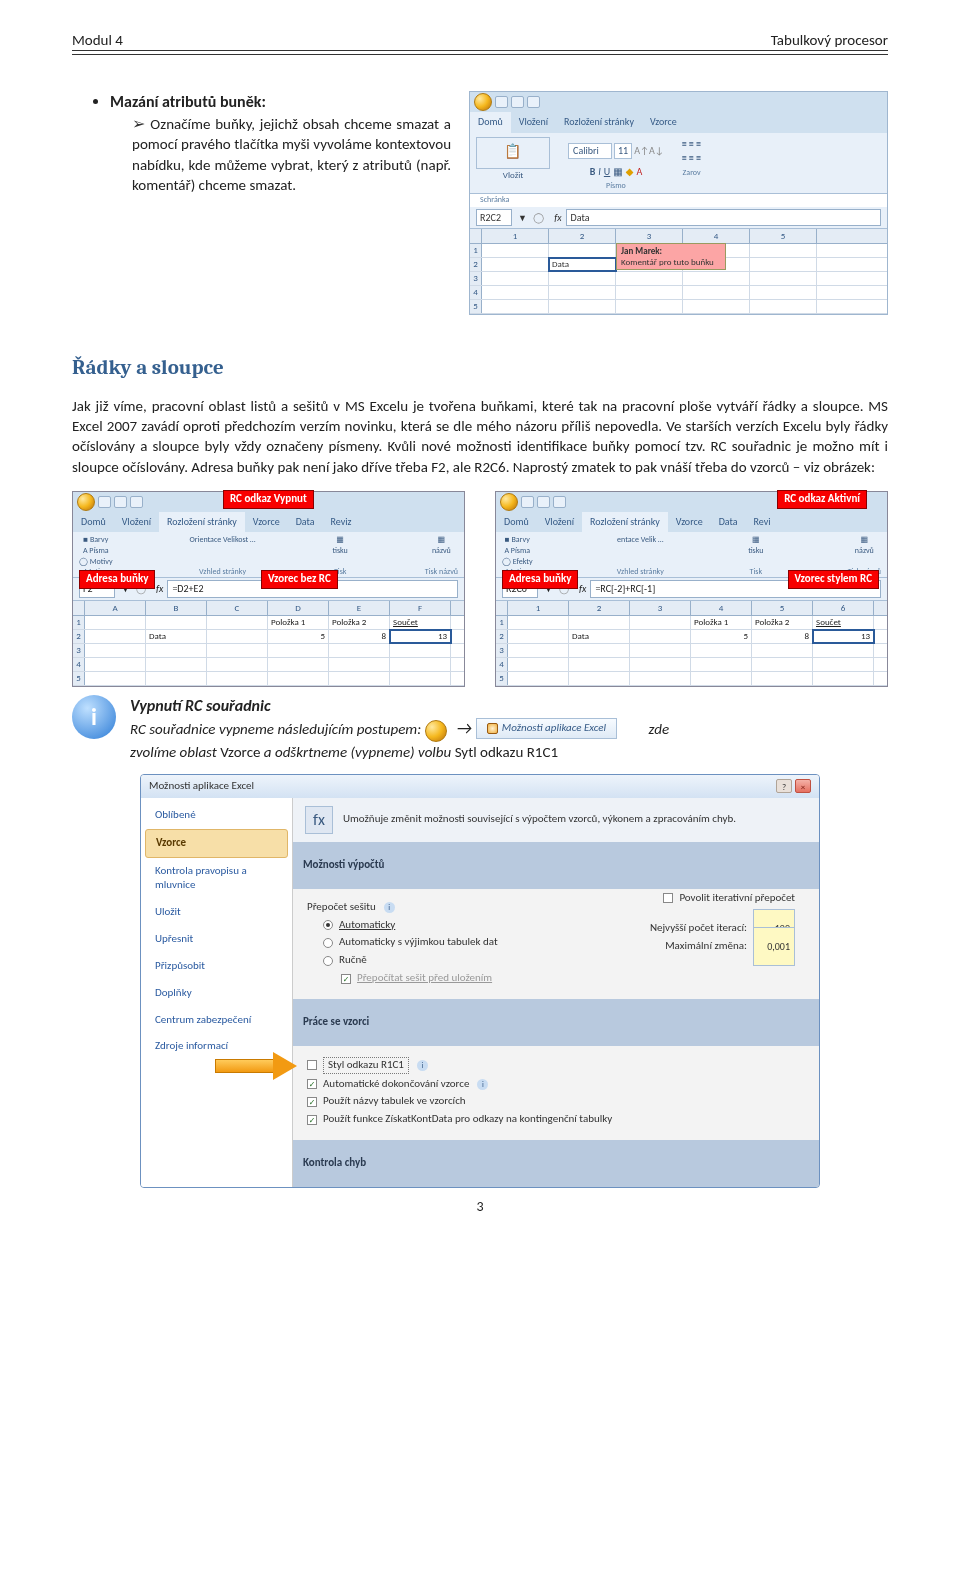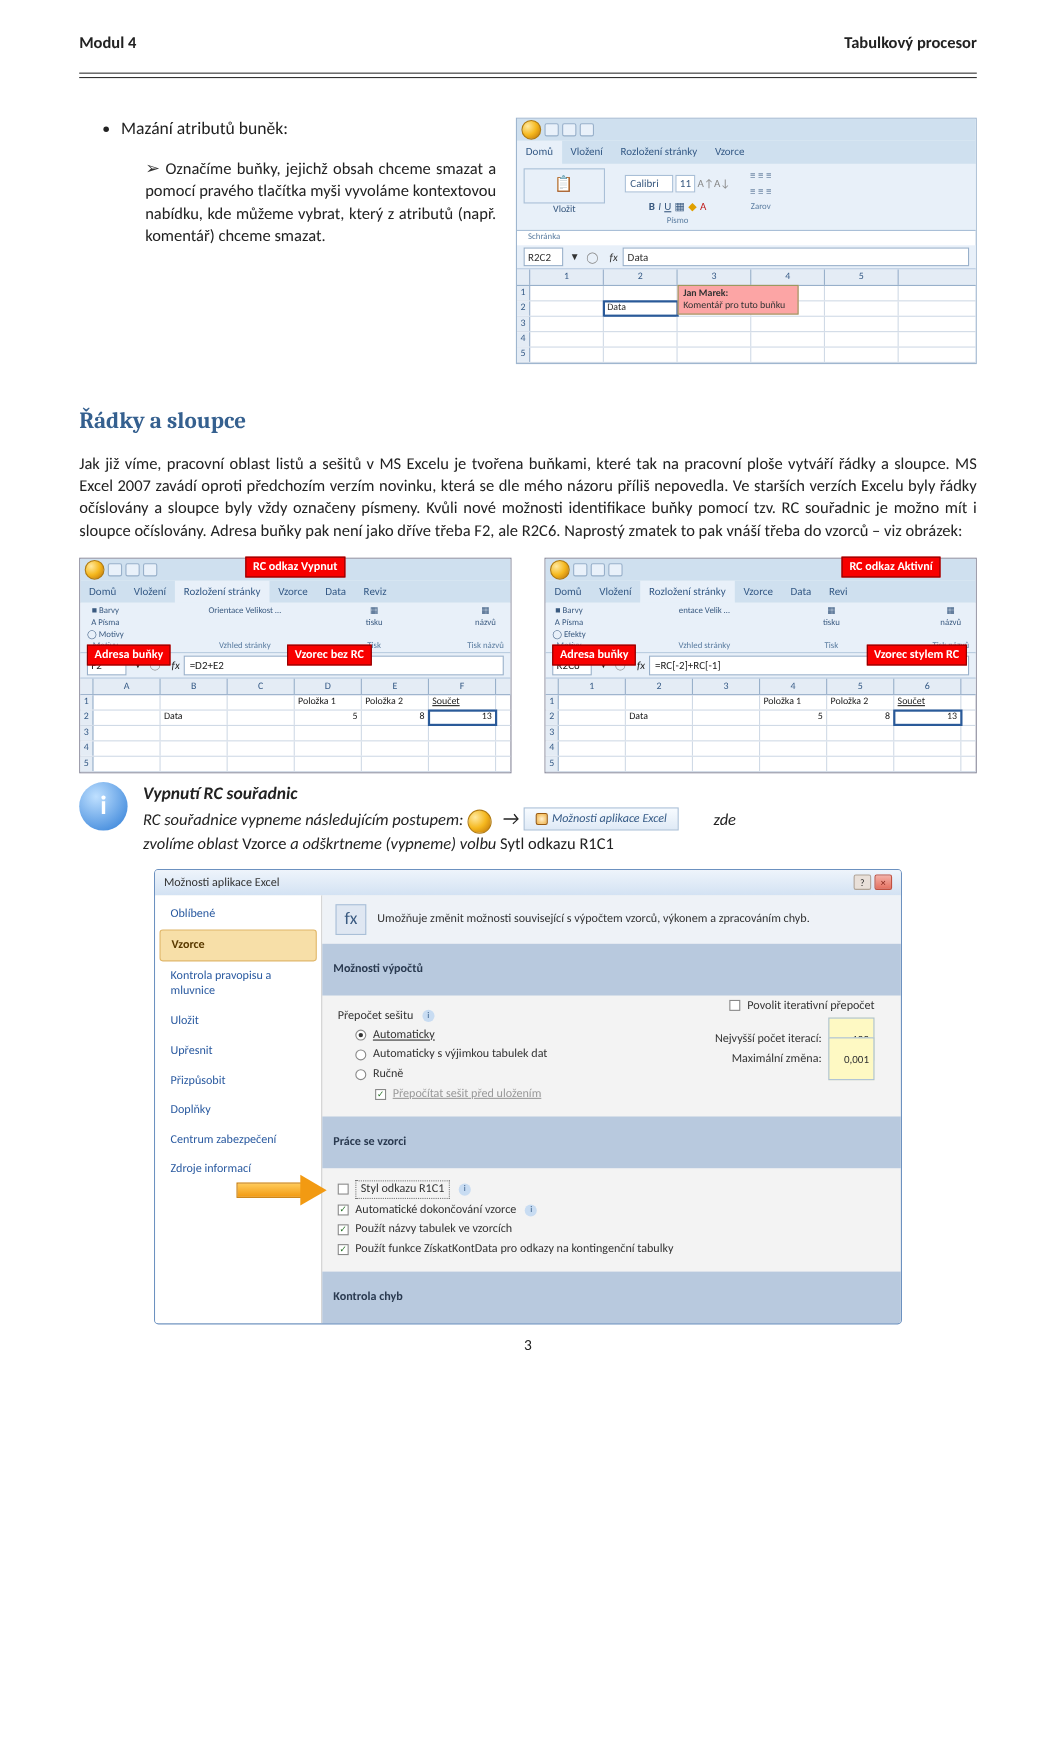--- a/index.html
+++ b/index.html
@@ -10,33 +10,33 @@
     color: #222;
     font-size: 15px;
     line-height: 1.35;
   }
   .page {
     padding: 30px 72px 20px 72px;
   }
   .header-row {
     display: flex;
     justify-content: space-between;
-    font-weight: bold;
+    font-weight: normal;
     font-size: 15px;
-    margin-bottom: 16px;
+    margin-bottom: 0;
   }
   .hr-band {
     border-top: 1.5px solid #333;
     border-bottom: 1.5px solid #333;
     height: 5px;
     margin-bottom: 36px;
   }
   .top-flex { display: flex; gap: 18px; }
   .top-text { flex: 1 1 auto; }
-  .bullet-l1 { list-style: disc; margin-left: 38px; font-weight: normal; font-size: 16px; margin-bottom: 14px; }
+  .bullet-l1 { list-style: disc; margin-left: 38px; font-weight: bold; font-size: 16px; }
   .bullet-l2 { list-style: none; margin-left: 60px; }
   .bullet-l2 li::before { content: "➢ "; font-size: 16px; color: #333; }
   .bullet-l2 li { font-weight: normal; font-size: 15px; text-align: justify; max-width: 320px; }
 
   .excel-thumb {
     width: 420px;
     border: 1px solid #9fb6cf;
     font-size: 10px;
     font-family: Tahoma, Calibri, sans-serif;
     color: #333;
@@ -364,21 +364,21 @@
           <div class="ex-cell"></div>
           <div class="ex-cell"></div>
           <div class="ex-cell"></div>
           <div class="ex-cell"></div>
           <div class="ex-cell"></div>
           <div class="ex-cell"></div>
         </div>
     </div>
 
     <div class="shot">
-      <div class="red-tag" style="top:-2px; right:32px;">RC odkaz Aktivní</div>
+      <div class="red-tag" style="top:-2px; right:20px;">RC odkaz Aktivní</div>
       <div class="red-tag" style="top:78px; left:6px;">Adresa buňky</div>
       <div class="red-tag" style="top:78px; right:8px;">Vzorec stylem RC</div>
 
       <div class="quick-row">
         <div class="orb"></div>
         <div class="q-btn"></div>
         <div class="q-btn"></div>
         <div class="q-btn"></div>
       </div>
       <div class="ex-tabs">

